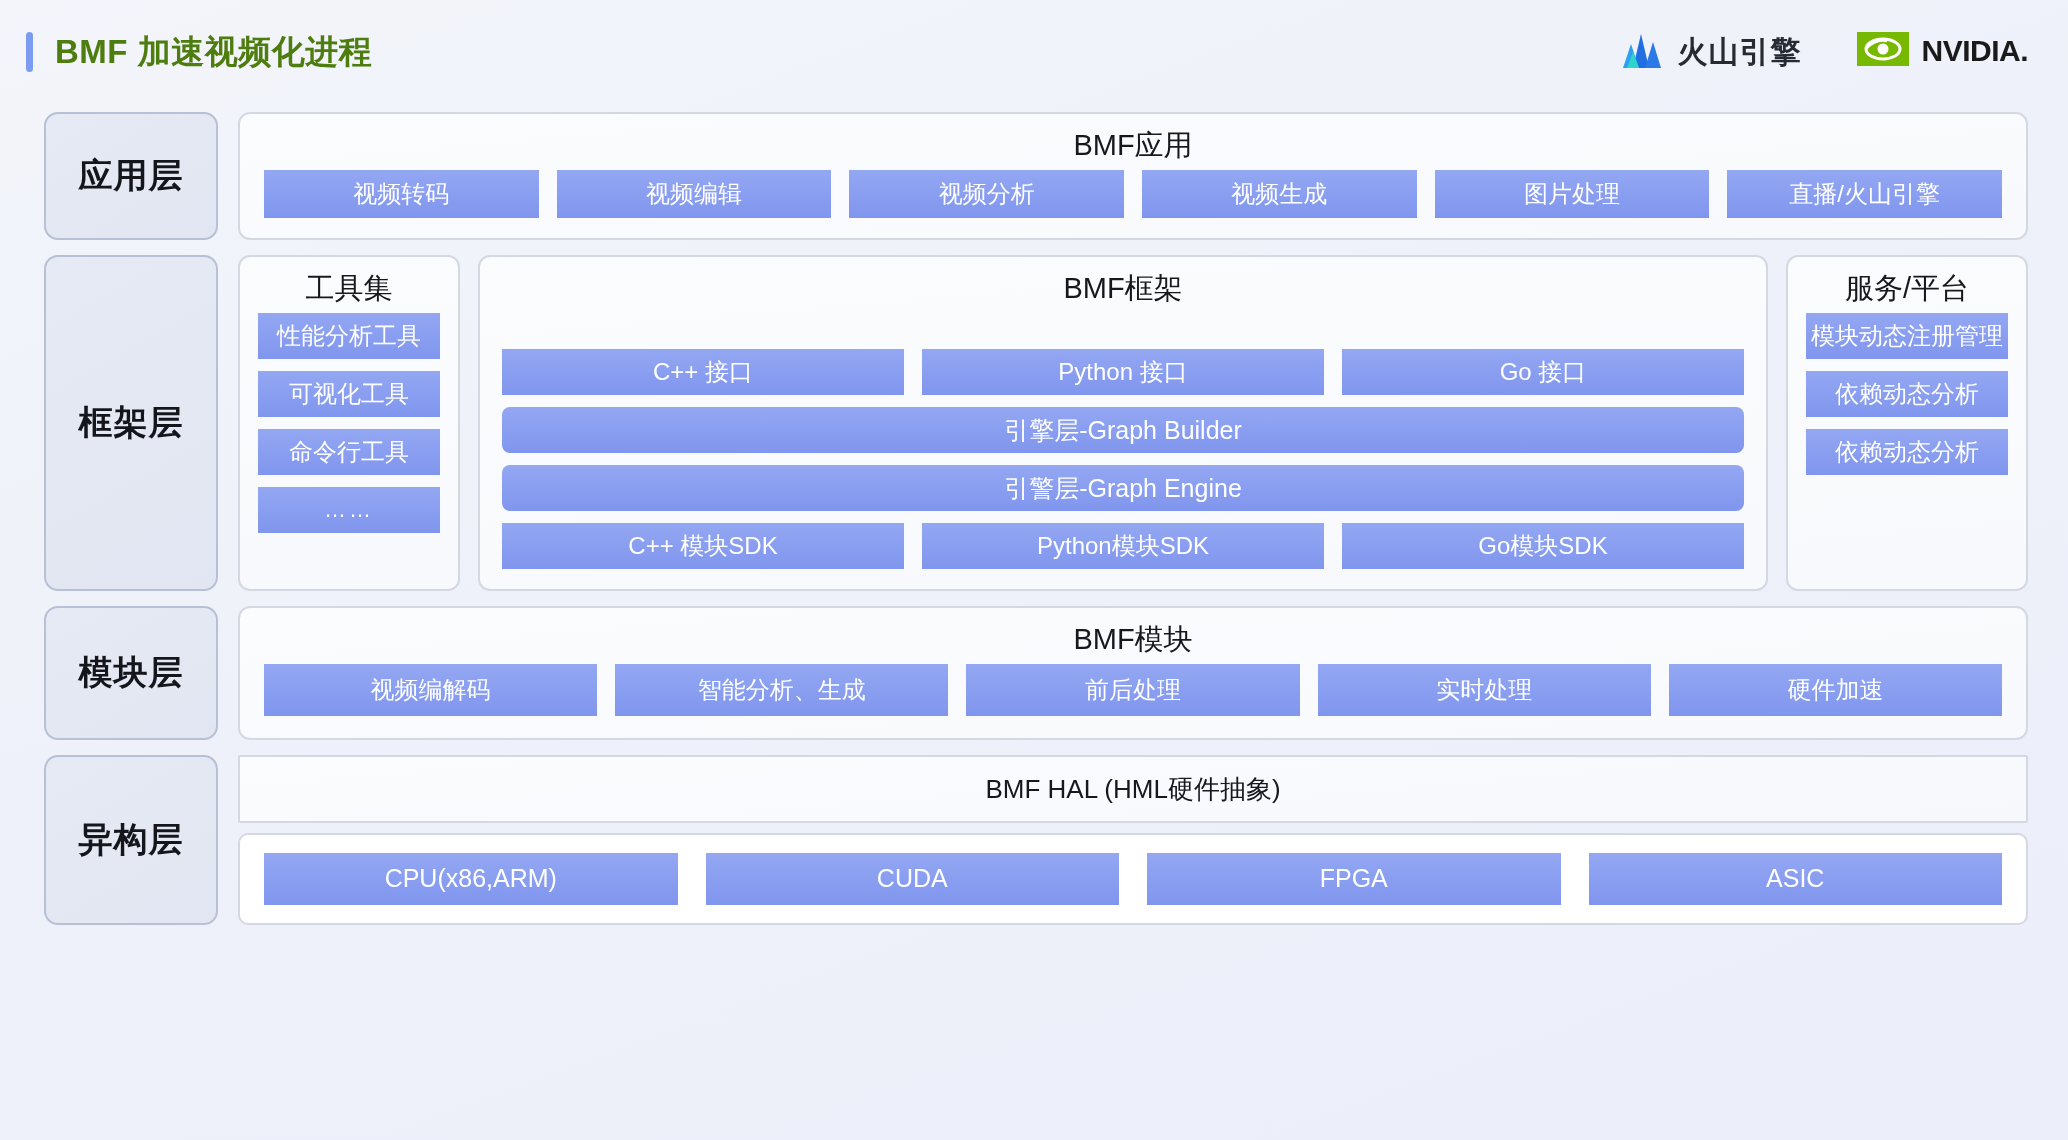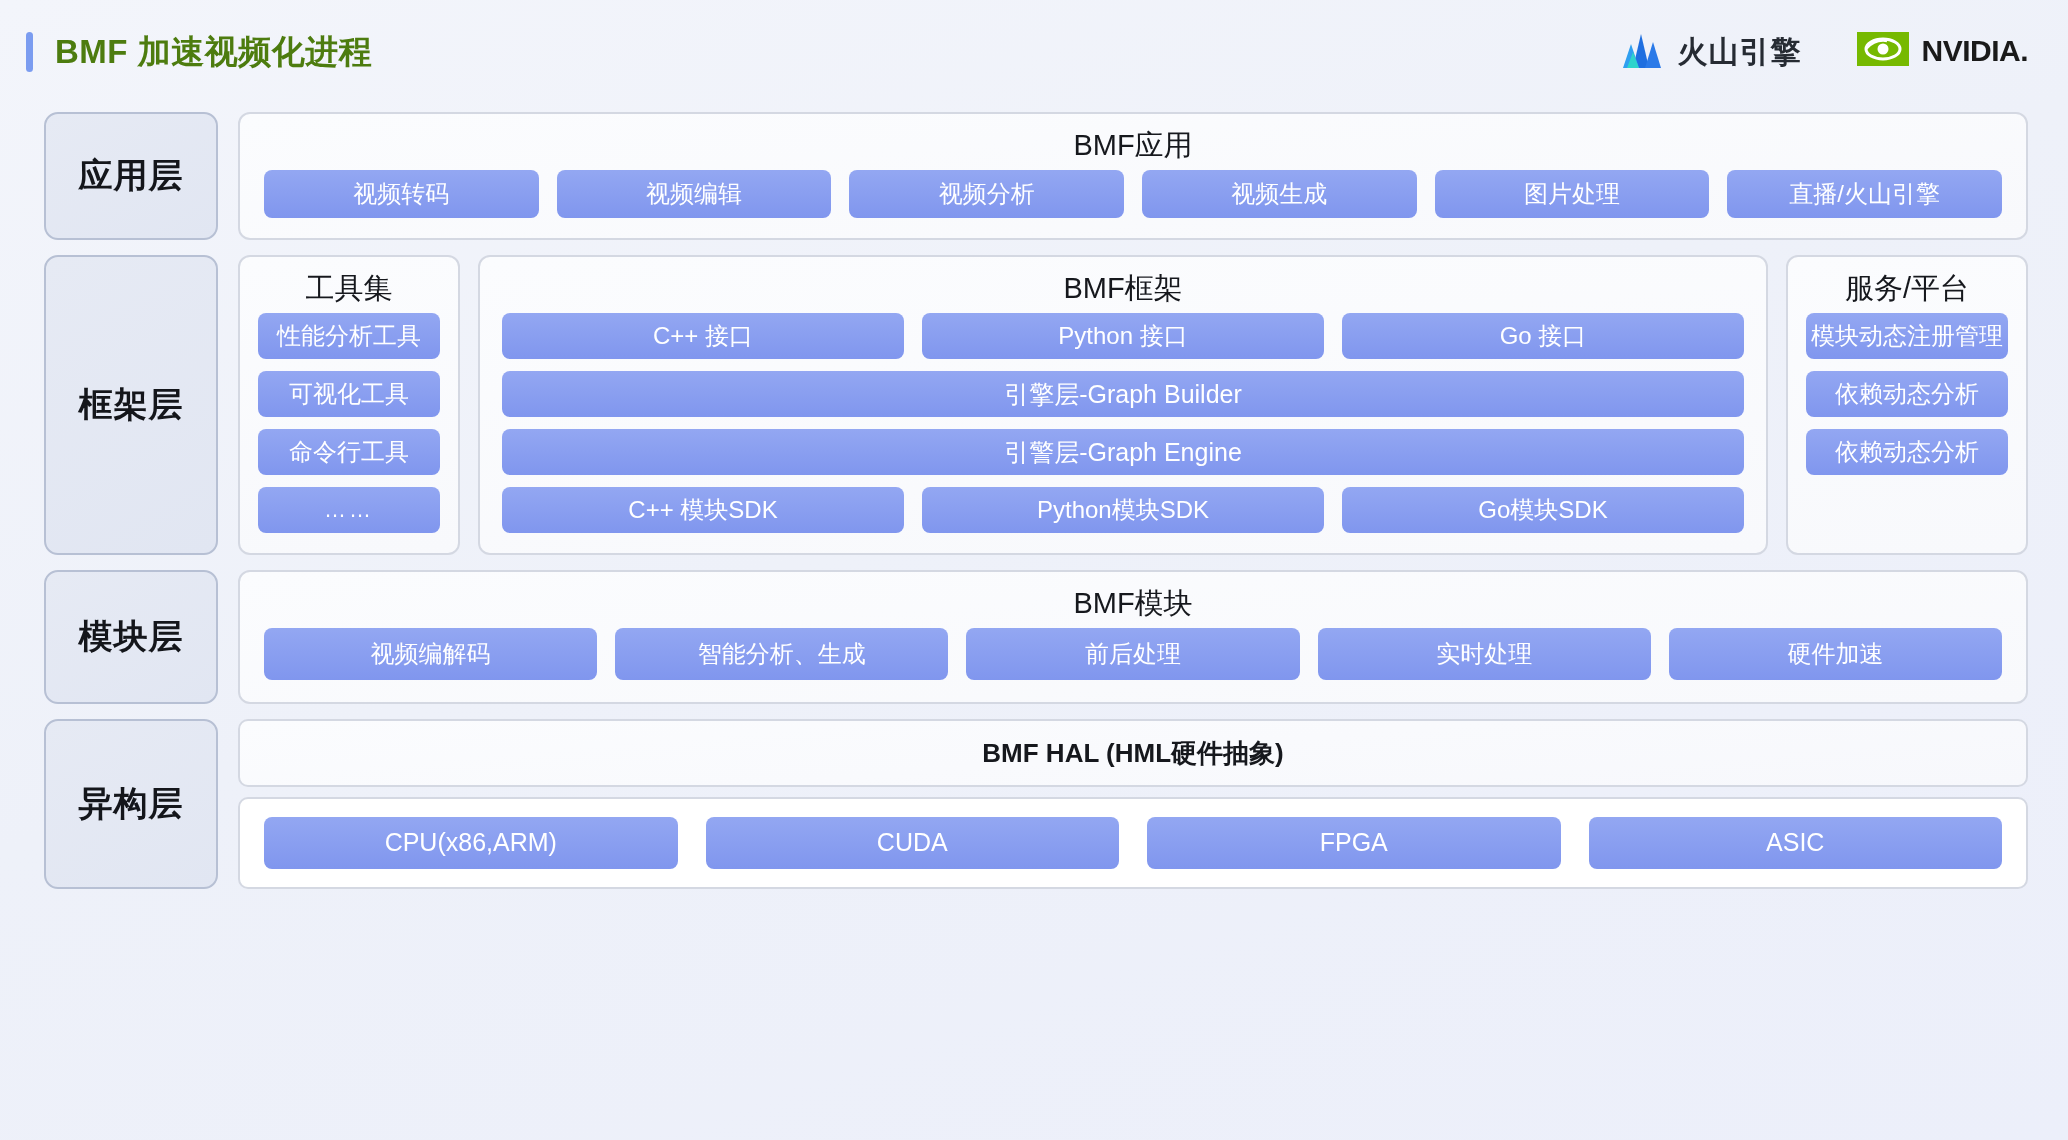--- a/index.html
+++ b/index.html
@@ -115,21 +115,21 @@
 
   .chip-row {
     display: flex;
     gap: 18px;
     padding: 0 24px 22px;
   }
 
   .chip {
     flex: 1;
     min-height: 48px;
-    border-radius: 8px;
+    border-radius: 0;
     background: linear-gradient(180deg, #93a7f2 0%, #8096ee 100%);
     color: #ffffff;
     font-size: 24px;
     display: flex;
     align-items: center;
     justify-content: center;
     text-align: center;
     padding: 6px 8px;
     line-height: 1.1;
     white-space: nowrap;
@@ -187,28 +187,28 @@
 
   
   .row-hetero .hetero-group {
     flex: 1;
     display: flex;
     flex-direction: column;
     gap: 10px;
   }
   .hal-bar {
     border: 2px solid #d4d8e2;
-    border-radius: 10px;
+    border-radius: 2px;
     background: linear-gradient(175deg, #fbfcfe 0%, #f7f8fc 100%);
     min-height: 68px;
     display: flex;
     align-items: center;
     justify-content: center;
     font-size: 26px;
-    font-weight: 700;
+    font-weight: 400;
     color: #16181d;
   }
   .hw-panel {
     border: 2px solid #d4d8e2;
     border-radius: 10px;
     background: #ffffff;
     padding: 18px 24px;
     display: flex;
     gap: 28px;
   }
@@ -283,21 +283,21 @@
           <div class="chip">性能分析工具</div>
           <div class="chip">可视化工具</div>
           <div class="chip">命令行工具</div>
           <div class="chip ellipsis-chip">……</div>
         </div>
       </div>
 
       <div class="panel fw-center">
         <div class="panel-title">BMF框架</div>
         <div class="center-body">
-          <div class="chip-row" style="padding:0;gap:18px;">
+          <div class="chip-row" style="padding:0;gap:18px;margin-top:36px;">
             <div class="chip">C++ 接口</div>
             <div class="chip">Python 接口</div>
             <div class="chip">Go 接口</div>
           </div>
           <div class="full-chip">引擎层-Graph Builder</div>
           <div class="full-chip">引警层-Graph Engine</div>
           <div class="chip-row" style="padding:0;gap:18px;">
             <div class="chip">C++ 模块SDK</div>
             <div class="chip">Python模块SDK</div>
             <div class="chip">Go模块SDK</div>

